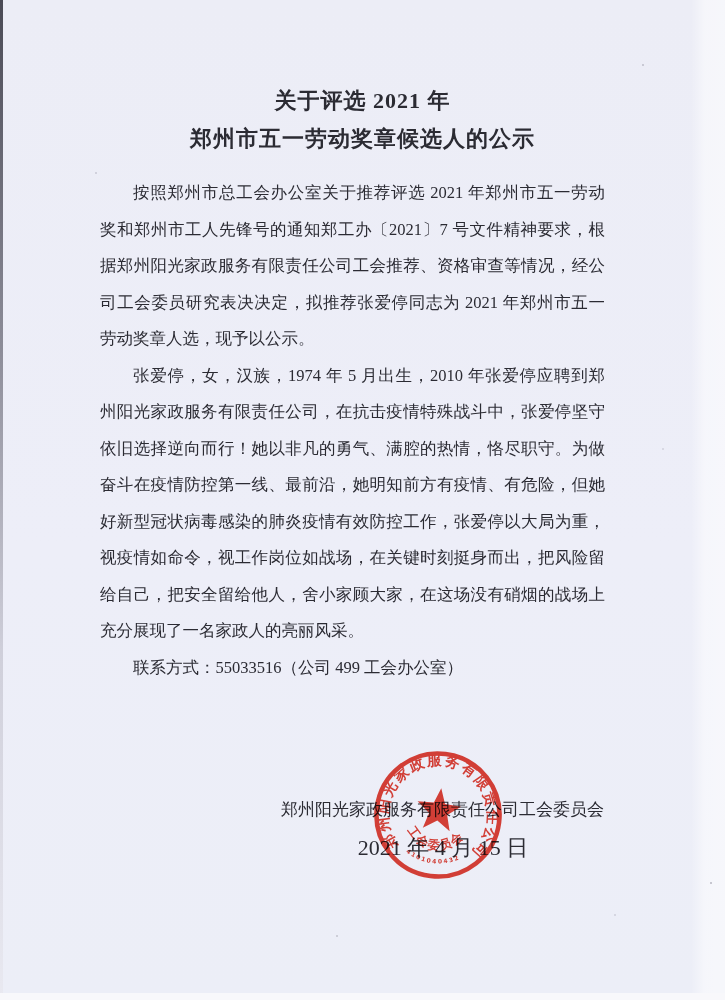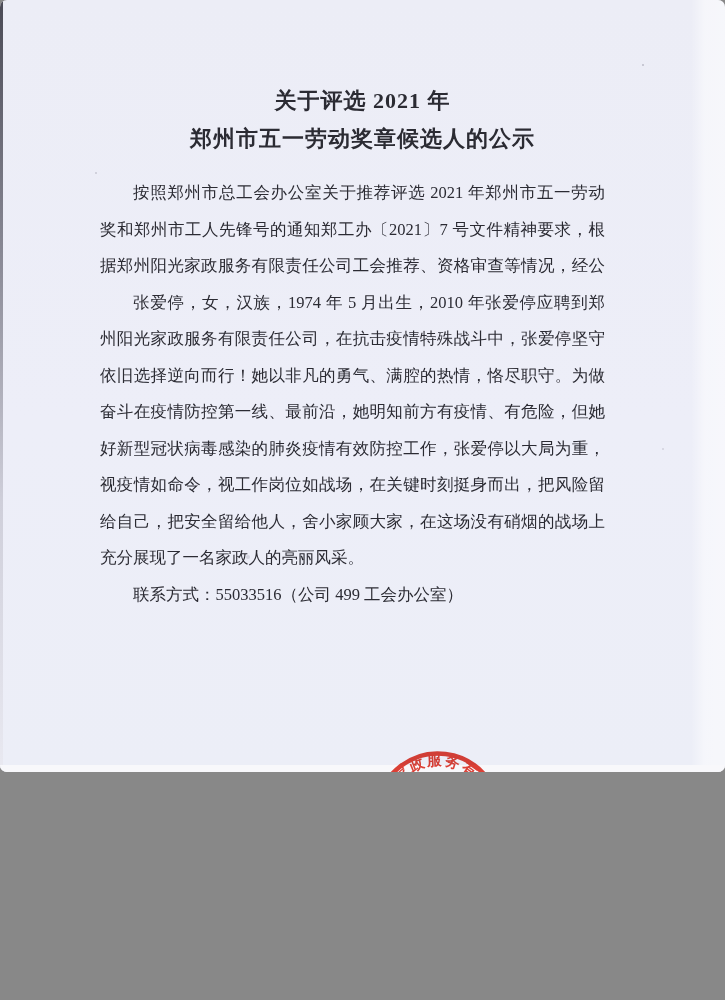--- a/index.html
+++ b/index.html
@@ -1,26 +1,25 @@
 <!DOCTYPE html>
 <html><head>
 <meta charset="utf-8">
 <style>
   * { margin: 0; padding: 0; box-sizing: border-box; }
   html, body { background: #888; }
   .page {
     position: relative;
     width: 725px;
-    height: 772px;
+    height: 1000px;
     margin: 0 auto;
     background: linear-gradient(180deg, #ecedf6 0%, #edeef8 55%, #eceef7 100%);
     font-family: "Liberation Serif", "DejaVu Serif", serif;
     color: #2b2b33;
     overflow: hidden;
-    border-radius: 7px;
   }
   
   .edge-left {
     position: absolute; left: 0; top: 0; width: 3px; height: 100%;
     background: linear-gradient(180deg, #4a4a55 0%, #8d8d99 35%, #cfcfda 65%, #e9e9f1 100%);
   }
   .edge-bottom {
     position: absolute; left: 0; bottom: 0; width: 100%; height: 7px;
     background: #f8f8fb;
   }
@@ -78,20 +77,22 @@
 
   <div class="title-block">
     <div class="tline">关于评选 2021 年</div>
     <div class="tline">郑州市五一劳动奖章候选人的公示</div>
   </div>
 
   <div class="body-block">
     <div class="ln ind jf">按照郑州市总工会办公室关于推荐评选 2021 年郑州市五一劳动</div>
     <div class="ln jf">奖和郑州市工人先锋号的通知郑工办〔2021〕7 号文件精神要求，根</div>
     <div class="ln jf">据郑州阳光家政服务有限责任公司工会推荐、资格审查等情况，经公</div>
+    <div class="ln jf">司工会委员研究表决决定，拟推荐张爱停同志为 2021 年郑州市五一</div>
+    <div class="ln">劳动奖章人选，现予以公示。</div>
     <div class="ln ind jf">张爱停，女，汉族，1974 年 5 月出生，2010 年张爱停应聘到郑</div>
     <div class="ln jf">州阳光家政服务有限责任公司，在抗击疫情特殊战斗中，张爱停坚守</div>
     <div class="ln jf">依旧选择逆向而行！她以非凡的勇气、满腔的热情，恪尽职守。为做</div>
     <div class="ln jf">奋斗在疫情防控第一线、最前沿，她明知前方有疫情、有危险，但她</div>
     <div class="ln jf">好新型冠状病毒感染的肺炎疫情有效防控工作，张爱停以大局为重，</div>
     <div class="ln jf">视疫情如命令，视工作岗位如战场，在关键时刻挺身而出，把风险留</div>
     <div class="ln jf">给自己，把安全留给他人，舍小家顾大家，在这场没有硝烟的战场上</div>
     <div class="ln">充分展现了一名家政人的亮丽风采。</div>
     <div class="ln ind">联系方式：55033516（公司 499 工会办公室）</div>
   </div>

